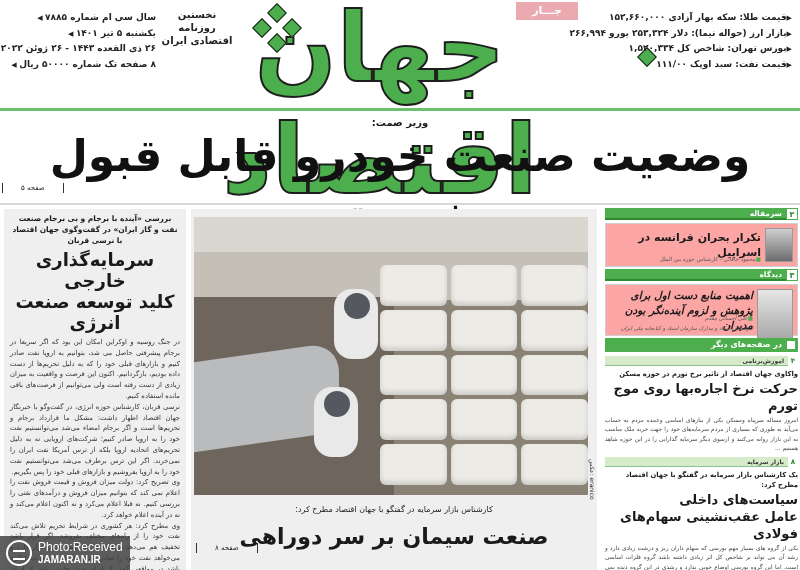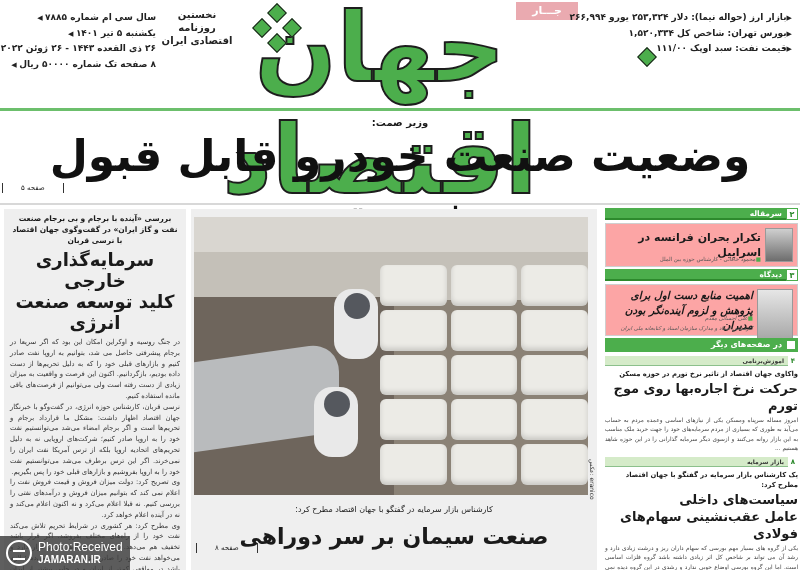--- a/index.html
+++ b/index.html
@@ -111,20 +111,21 @@
     </div>
     <div class="logo-tagline">
       <div>نخستین روزنامه</div>
       <div>اقتصادی ایران</div>
     </div>
     <div class="logo-badge">جـــار</div>
   </div>
   <div class="logo-diamond-single" style="left:640px; top:50px;"></div>
 
   <div class="mast-right">
+    <div class="line">قیمت طلا: سکه بهار آزادی ۱۵۲,۶۶۰,۰۰۰</div>
     <div class="line">بازار ارز (حواله نیما): دلار ۲۵۳,۳۲۴ یورو ۲۶۶,۹۹۴</div>
     <div class="line">بورس تهران: شاخص کل ۱,۵۲۰,۳۳۴</div>
     <div class="line">قیمت نفت: سبد اوپک ۱۱۱/۰۰</div>
   </div>
 </div>
 <div class="rule-green"></div>
 
 <div class="kicker">وزیر صمت:</div>
 <div class="headline">وضعیت صنعت خودرو قابل قبول نیست</div>
 <div class="page-ref ref-top">صفحه ۵</div>

